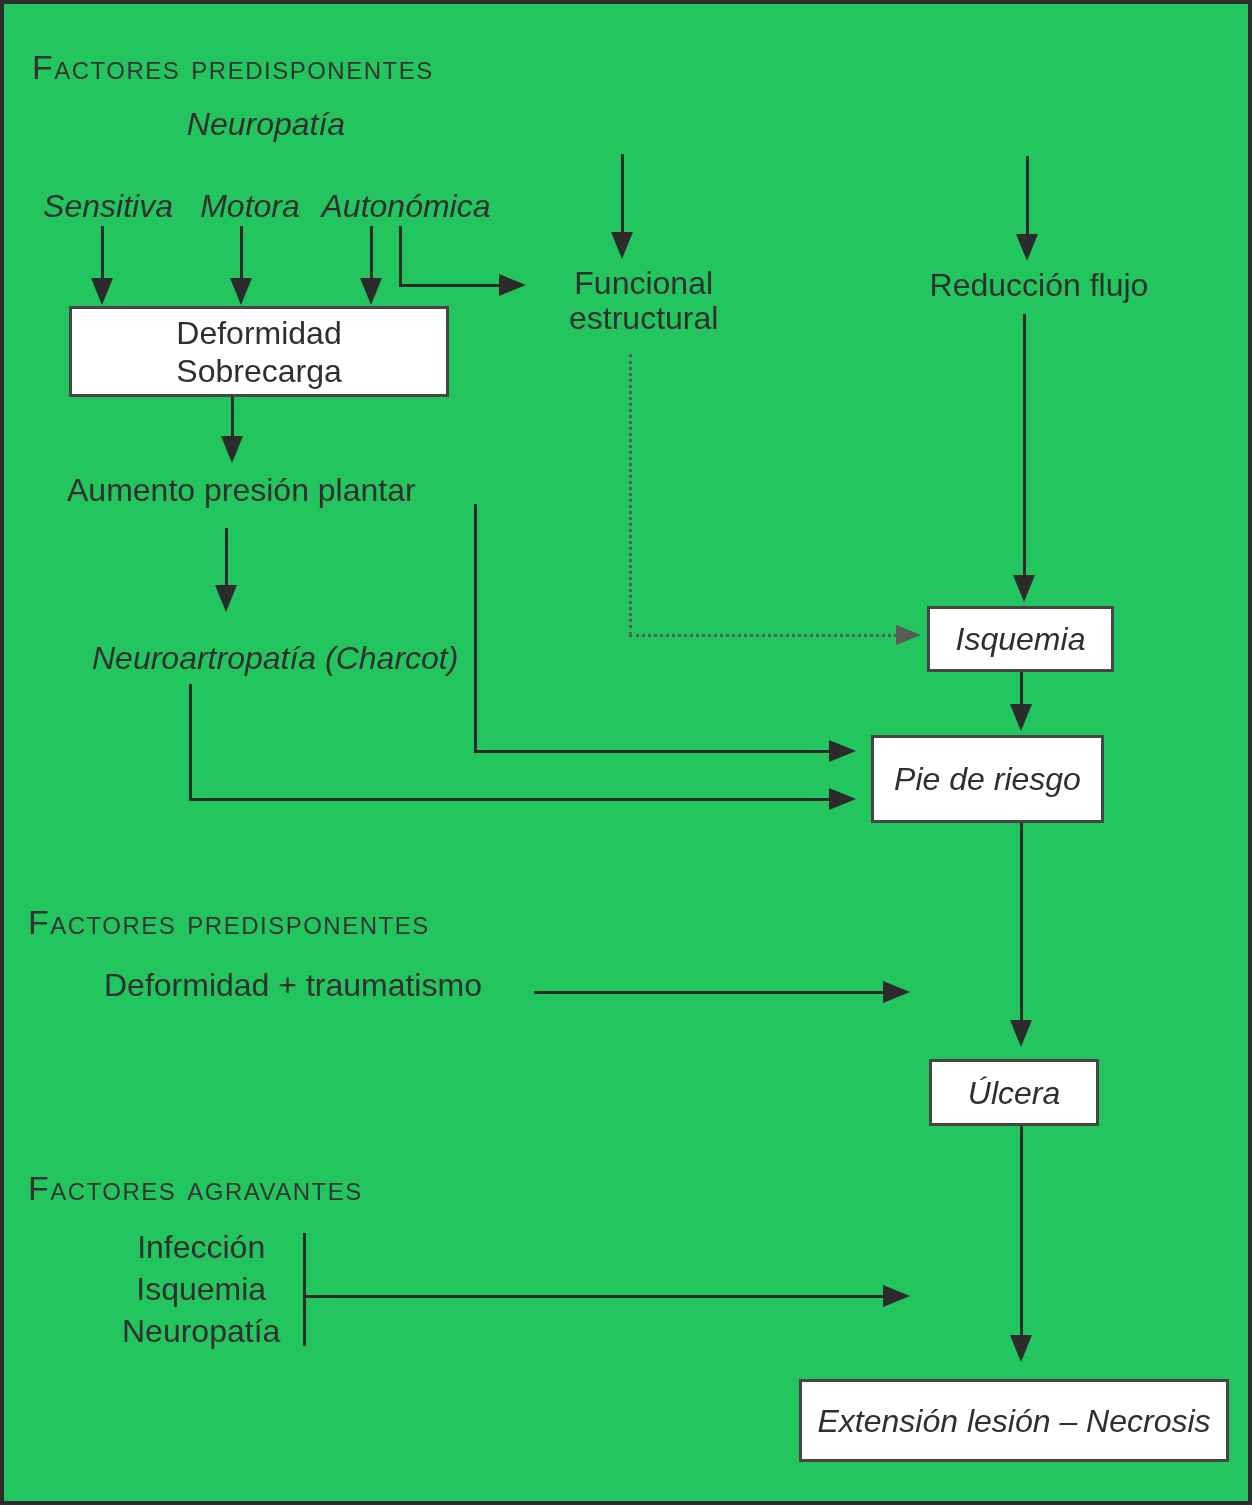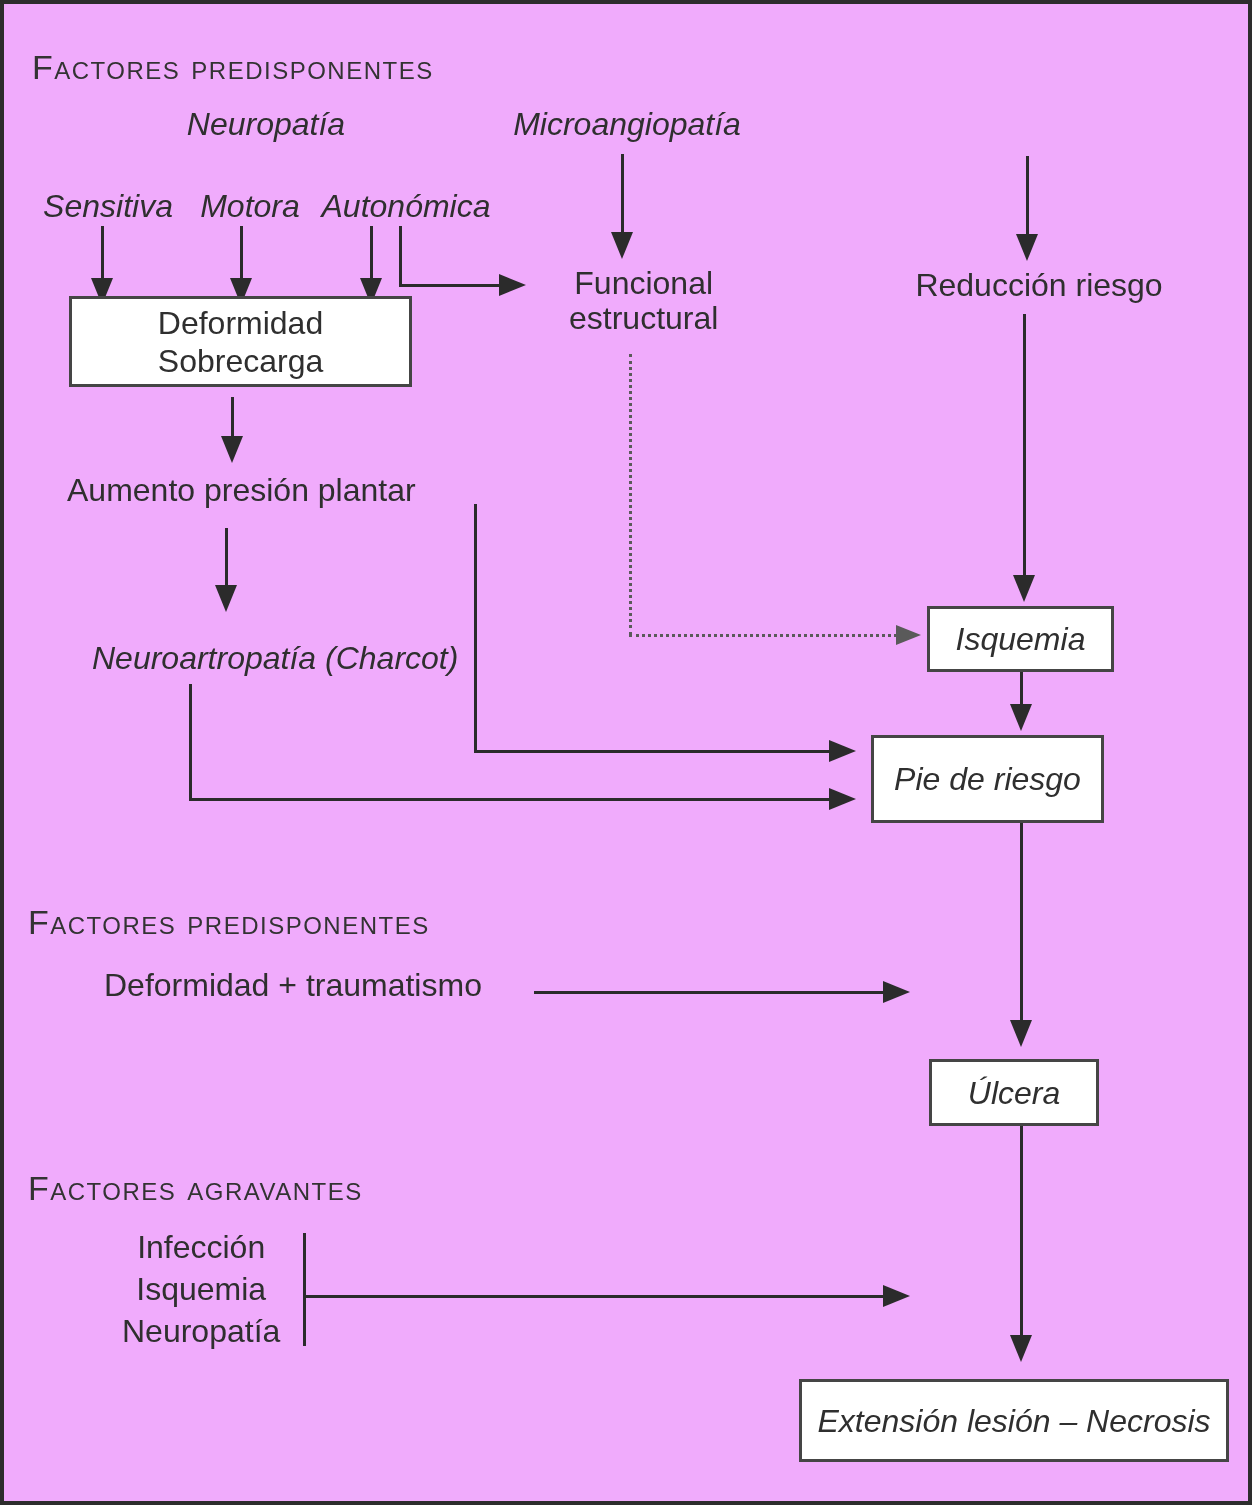--- a/index.html
+++ b/index.html
@@ -1,19 +1,19 @@
 <!DOCTYPE html>
 <html><head>
 <meta charset="utf-8">
 <style>
   html,body{margin:0;padding:0;background:#fff;}
   .canvas{
     position:relative;
     width:1252px;height:1505px;
-    background:#f0abfc;
+    background:#22c55e;
     border:4px solid #2d2d2d;
     box-sizing:border-box;
     font-family:"Liberation Sans",sans-serif;
     color:#2f2f2f;
     overflow:hidden;
   }
   .sec{
     position:absolute;
     font-variant:small-caps;
     font-size:34px;
@@ -48,21 +48,20 @@
 </head>
 <body>
 
 <div class="canvas">
 
   <div class="sec" style="left:28px;top:44px">Factores predisponentes</div>
   <div class="sec" style="left:24px;top:899px">Factores predisponentes</div>
   <div class="sec" style="left:24px;top:1165px">Factores agravantes</div>
 
   <div class="lbl it ctr" style="left:262px;top:102px">Neuropatía</div>
-  <div class="lbl it ctr" style="left:623px;top:102px">Microangiopatía</div>
 
   <div class="lbl it ctr" style="left:104px;top:184px">Sensitiva</div>
   <div class="lbl it ctr" style="left:246px;top:184px">Motora</div>
   <div class="lbl it ctr" style="left:402px;top:184px">Autonómica</div>
 
   <div class="vl" style="left:97px;top:222px;height:54px"></div>
   <div class="ahd" style="left:87px;top:274px"></div>
 
   <div class="vl" style="left:236px;top:222px;height:54px"></div>
   <div class="ahd" style="left:226px;top:274px"></div>
@@ -78,23 +77,23 @@
   <div class="ahd" style="left:607px;top:228px"></div>
 
   <div class="vl" style="left:1022px;top:152px;height:80px"></div>
   <div class="ahd" style="left:1012px;top:230px"></div>
 
   <div class="lbl" style="left:565px;top:262px;line-height:35px">
     <span>Funcional</span><br>
     <span>estructural</span>
   </div>
 
-  <div class="lbl ctr" style="left:1035px;top:263px">Reducción riesgo</div>
+  <div class="lbl ctr" style="left:1035px;top:263px">Reducción flujo</div>
 
-  <div class="box" style="left:65px;top:292px;width:343px;height:91px">
+  <div class="box" style="left:65px;top:302px;width:380px;height:91px">
     <span>Deformidad</span>
     <span>Sobrecarga</span>
   </div>
 
   <div class="vl" style="left:227px;top:393px;height:41px"></div>
   <div class="ahd" style="left:217px;top:432px"></div>
 
   <div class="lbl" style="left:63px;top:468px">Aumento presión plantar</div>
 
   <div class="vl" style="left:221px;top:524px;height:58px"></div>

